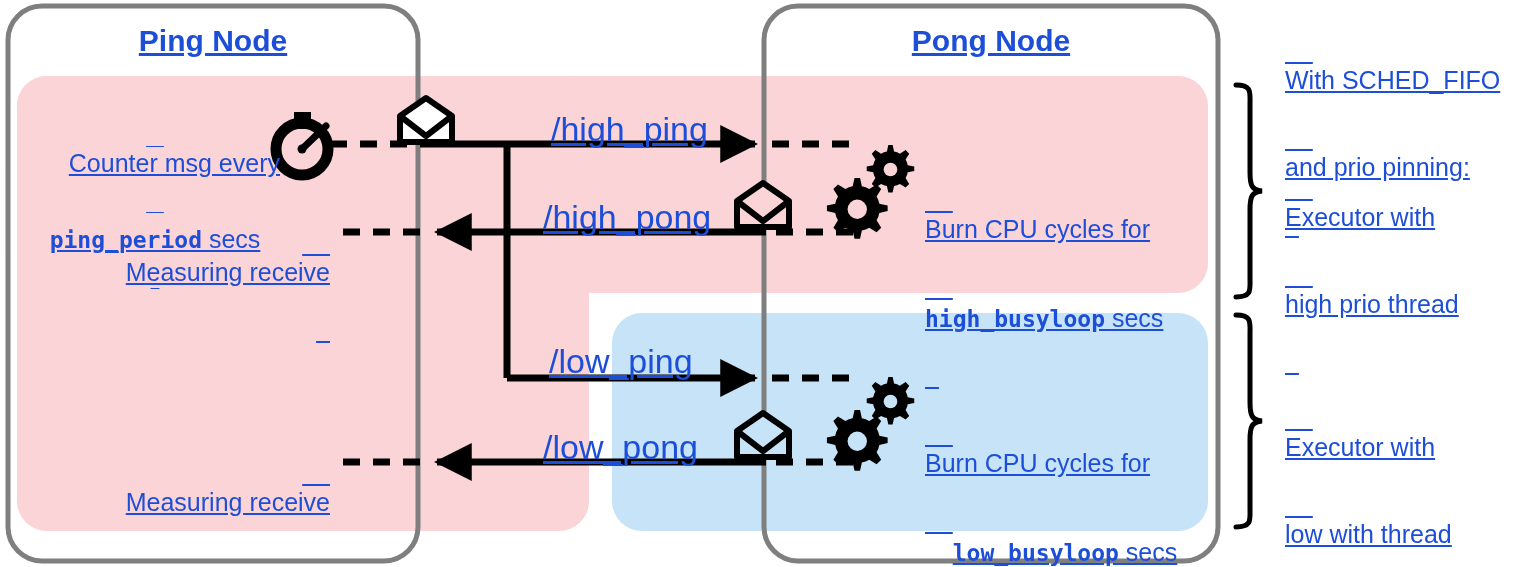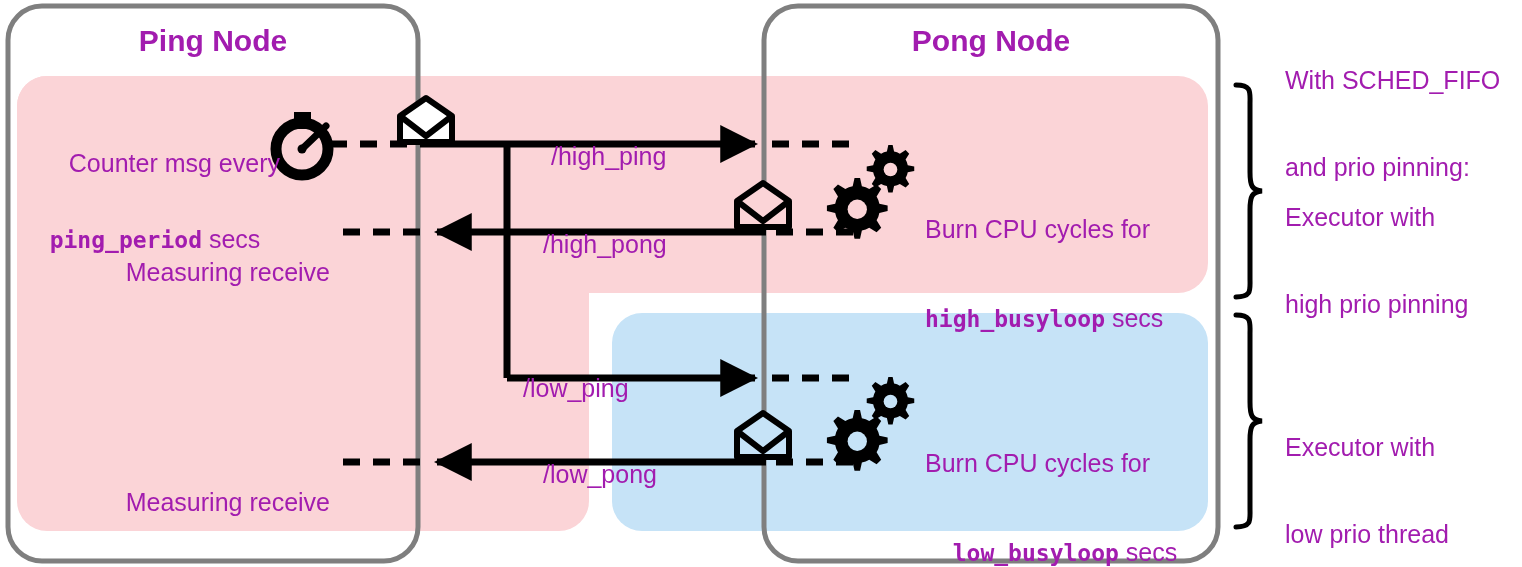--- a/index.html
+++ b/index.html
@@ -17,41 +17,41 @@
   }
   #vec {
     position: absolute;
     left: 0;
     top: 0;
     width: 1522px;
     height: 567px;
   }
   .lbl {
     position: absolute;
-    color: #a21caf;
+    color: #1d4ed8;
     line-height: 1.16;
     white-space: pre;
+    text-decoration: underline;
   }
   .node-title {
     font-size: 30px;
     font-weight: bold;
     text-align: center;
   }
   .body-text {
     font-size: 25px;
     text-align: right;
   }
   .body-text-left {
     font-size: 25px;
     text-align: left;
   }
   .topic {
-    font-size: 25px;
+    font-size: 34px;
     text-align: right;
-    margin-top: 32px;
   }
   .mono {
     font-family: "DejaVu Sans Mono", "Liberation Mono", monospace;
     font-weight: bold;
     font-size: 23px;
   }
 </style>
 </head>
 <body>
 
@@ -181,42 +181,42 @@
 
   <div class="lbl body-text" style="left:100px; top:430px; width:230px;">
     <div>Measuring receive</div>
     
   </div>
 
   <div class="lbl topic" style="left:551px; top:110px;">/high_ping</div>
 
   <div class="lbl topic" style="left:543px; top:198px;">/high_pong</div>
 
-  <div class="lbl topic" style="left:523px; top:342px;">/low_ping</div>
+  <div class="lbl topic" style="left:549px; top:342px;">/low_ping</div>
 
   <div class="lbl topic" style="left:543px; top:428px;">/low_pong</div>
 
   <div class="lbl body-text-left" style="left:925px; top:157px; width:280px;">
     <div>Burn CPU cycles for</div>
     <div style="font-size:25px; margin-top:2px;"><span class="mono">high_busyloop</span><span> secs</span></div>
   </div>
 
   <div class="lbl body-text-left" style="left:925px; top:391px; width:280px;">
     <div>Burn CPU cycles for</div>
     <div style="font-size:25px; margin-top:2px;text-align:center;"><span class="mono">low_busyloop</span><span> secs</span></div>
   </div>
 
   <div class="lbl body-text-left" style="left:1285px; top:8px; width:237px;">
     <div>With SCHED_FIFO</div>
     <div>and prio pinning:</div>
   </div>
 
   <div class="lbl body-text-left" style="left:1285px; top:145px; width:237px;">
     <div>Executor with</div>
-    <div>high prio pinning</div>
+    <div>high prio thread</div>
   </div>
 
   <div class="lbl body-text-left" style="left:1285px; top:375px; width:237px;">
     <div>Executor with</div>
-    <div>low prio thread</div>
+    <div>low with thread</div>
   </div>
 
 </div>
 
 </body></html>

